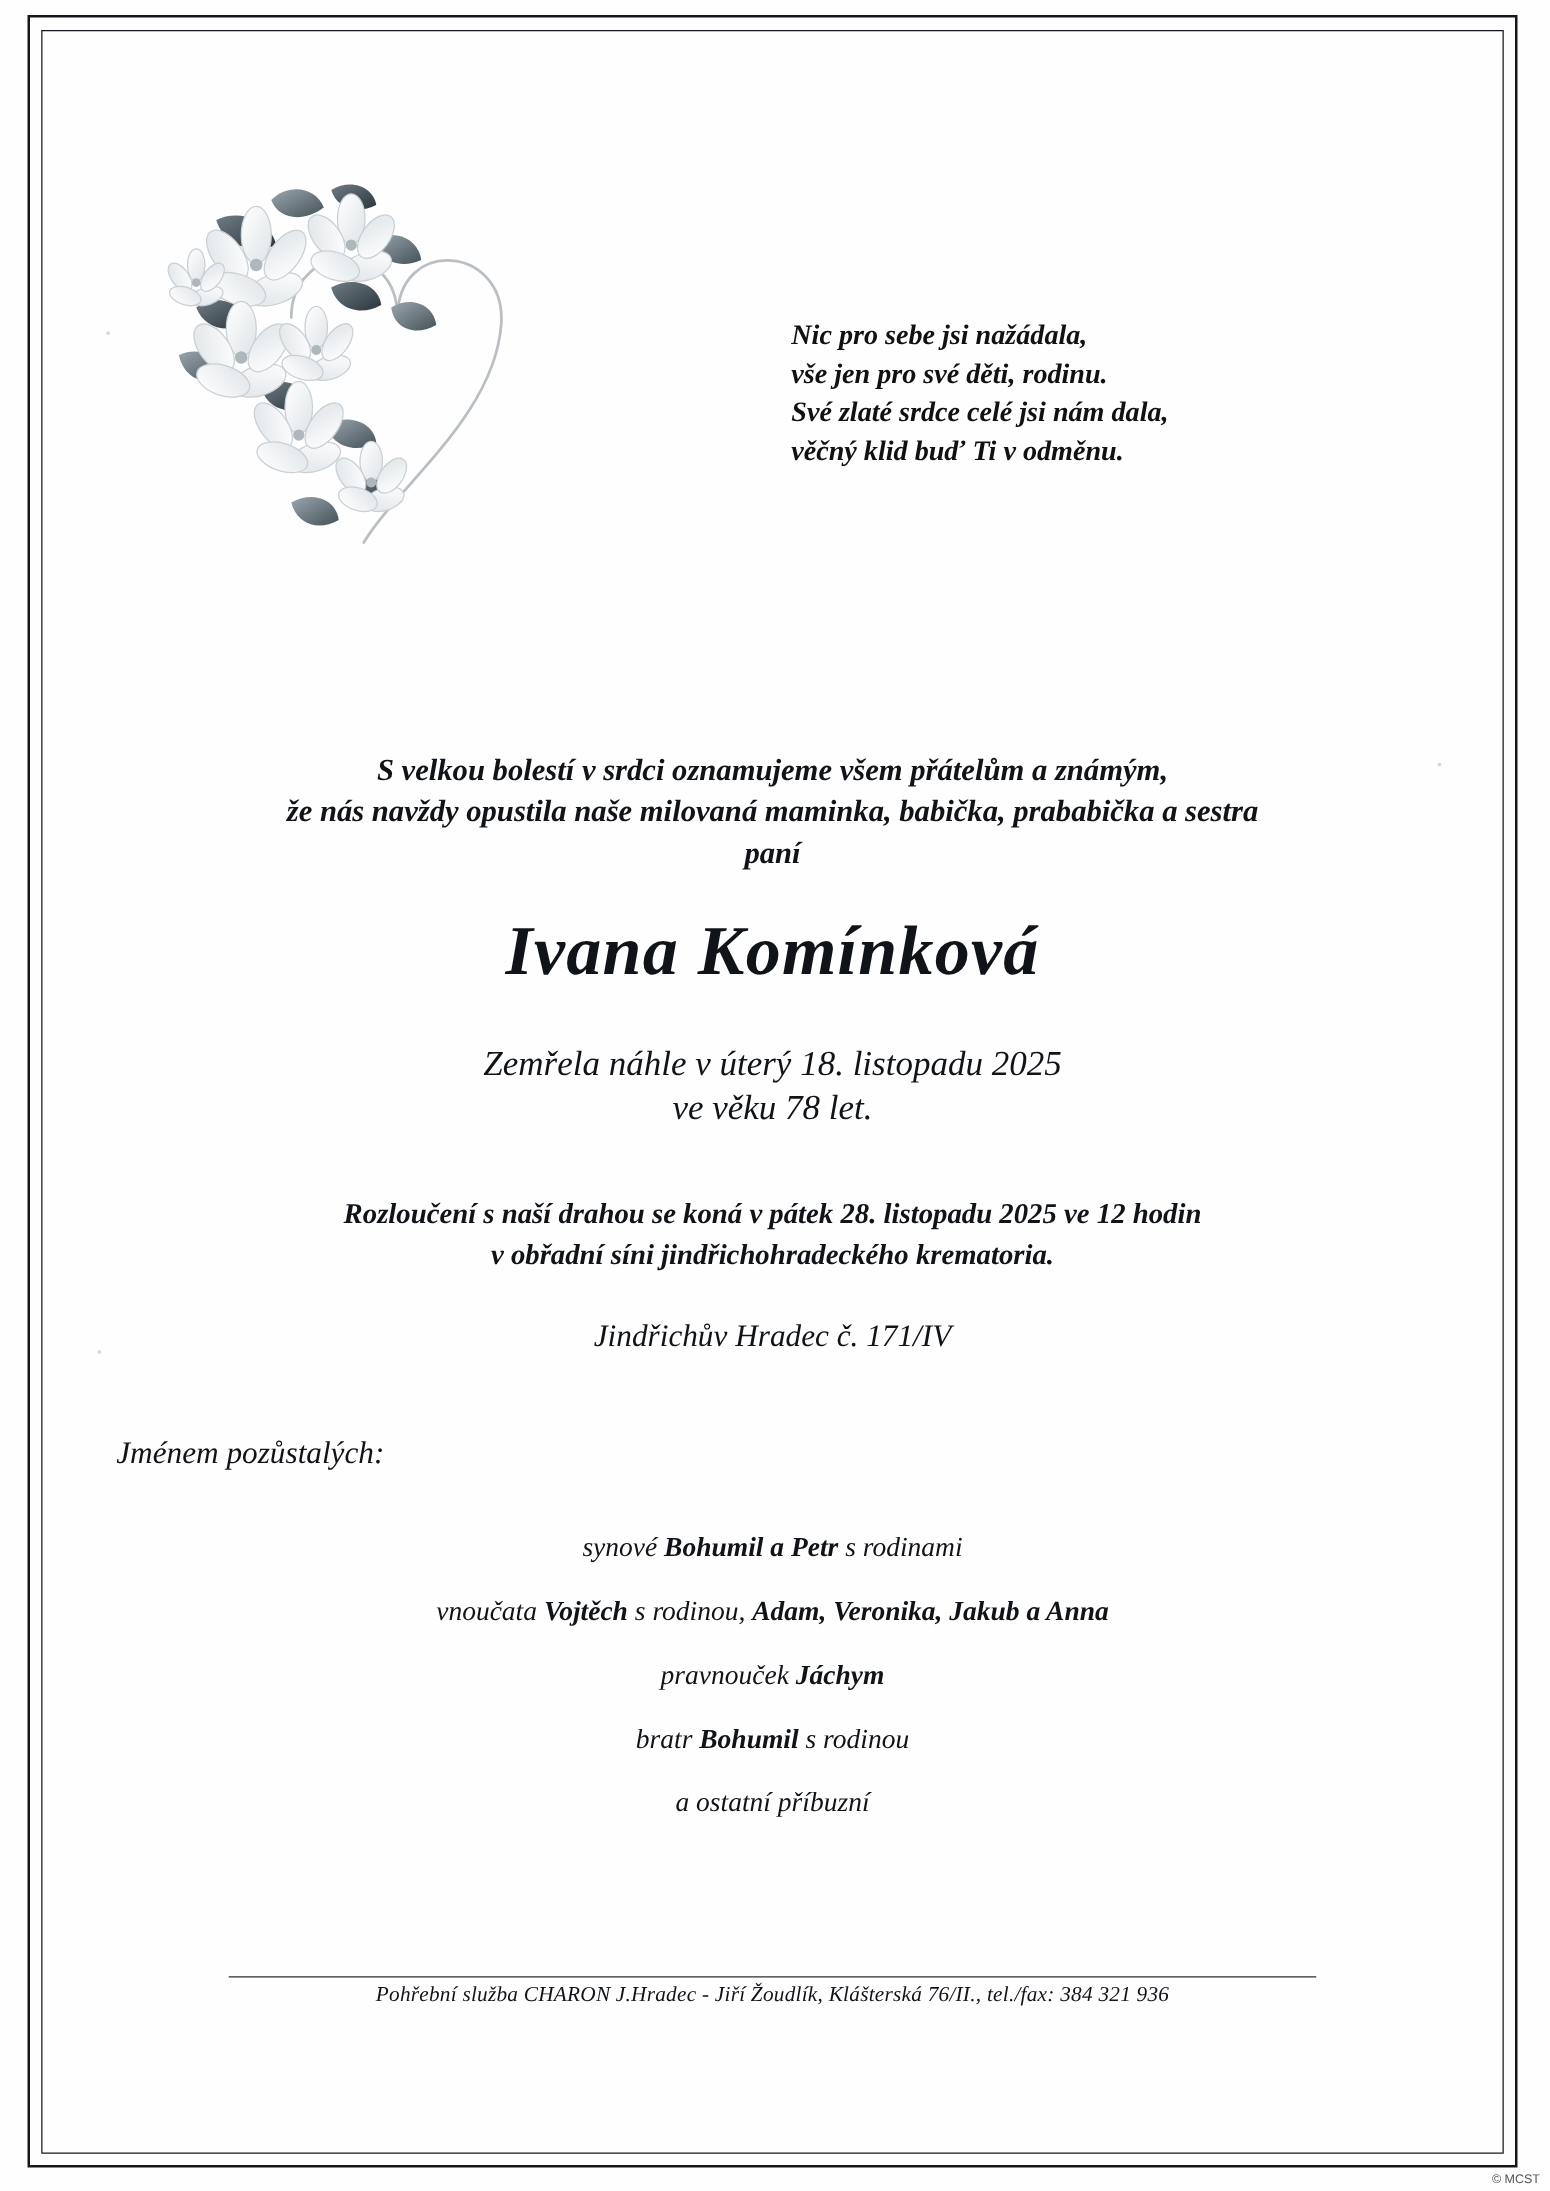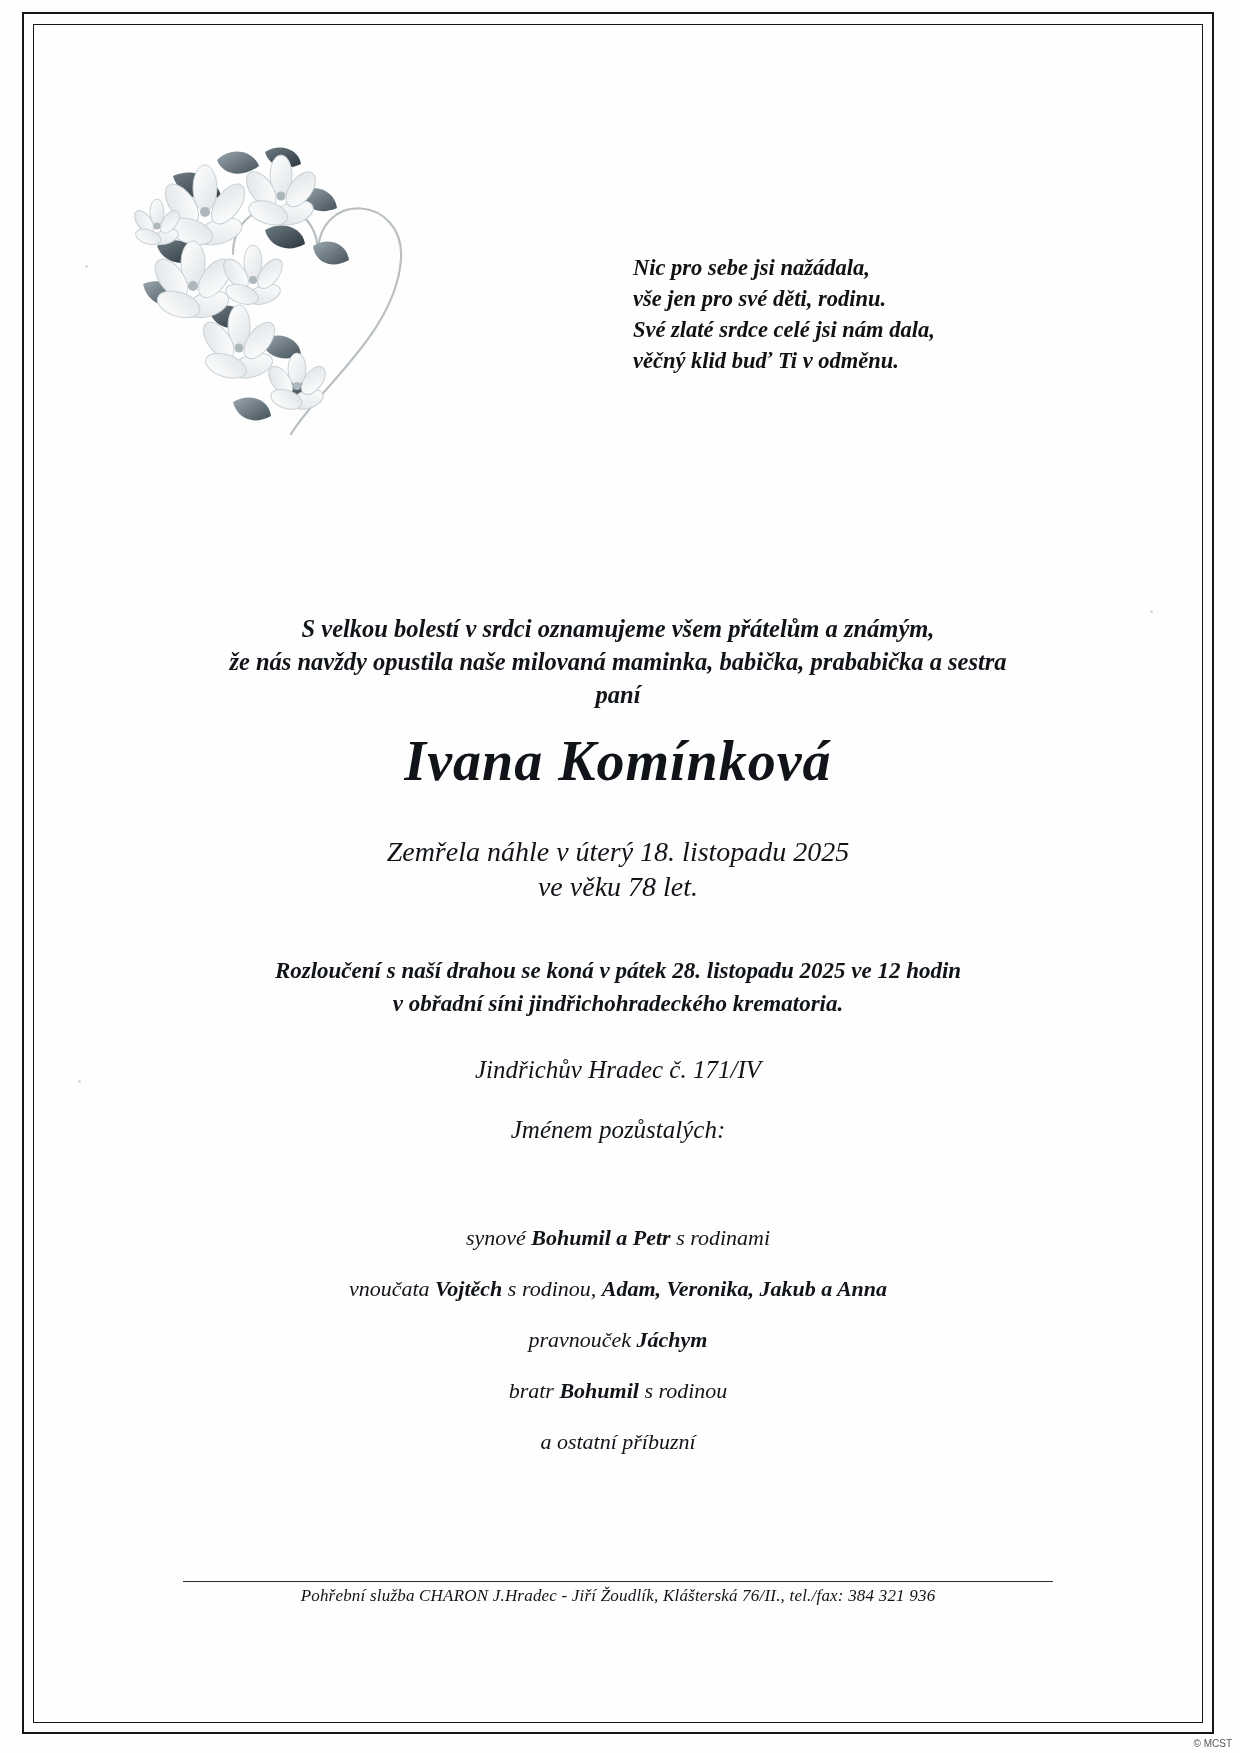--- a/index.html
+++ b/index.html
@@ -78,21 +78,20 @@
   .announce {
     position: absolute;
     left: 60px;
     top: 576px;
     width: 1050px;
     text-align: center;
     font-style: italic;
     font-weight: bold;
     font-size: 24.5px;
     line-height: 33px;
-    margin-top: 12px;
   }
 
   .name {
     position: absolute;
     left: 60px;
     top: 705px;
     width: 1050px;
     text-align: center;
     font-style: italic;
     font-weight: bold;
@@ -129,23 +128,23 @@
     top: 1032px;
     width: 1050px;
     text-align: center;
     font-style: italic;
     font-size: 25px;
   }
 
   .behalf {
     position: absolute;
     left: 60px;
-    top: 1092px;
-    width: 1050px;
-    text-align: center;
+    top: 1125px;
+    width: 1050px;
+    text-align: left;
     font-style: italic;
     font-size: 25px;
   }
 
   .survivors {
     position: absolute;
     left: 60px;
     top: 1188px;
     width: 1050px;
     text-align: center;

